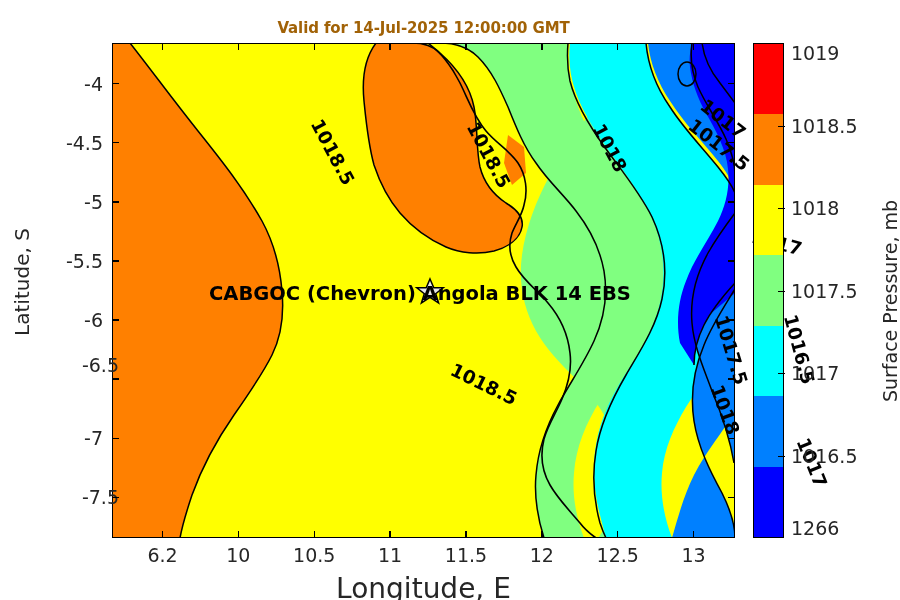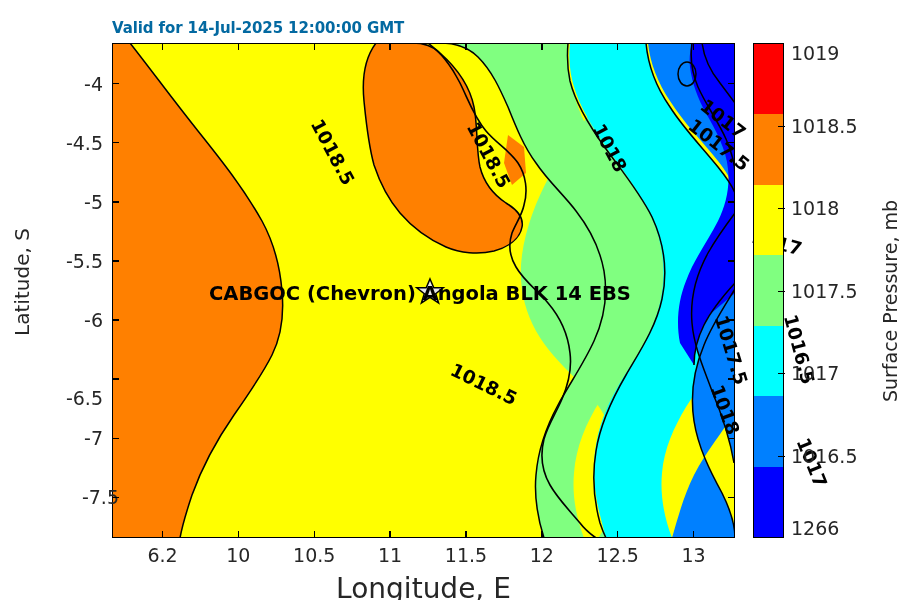--- a/index.html
+++ b/index.html
@@ -19,23 +19,24 @@
     left: 0; top: 0;
     width: 900px;
     height: 600px;
     background: #ffffff;
   }
   .fig-title {
     position: absolute;
     left: 112px;
     top: 19px;
     width: 623px;
+    text-align: center;
     font-size: 15px;
     font-weight: bold;
-    color: #0369a1;
+    color: #a16207;
     letter-spacing: -0.1px;
     white-space: nowrap;
   }
   #plot-area {
     position: absolute;
     left: 112px;
     top: 43px;
     width: 623px;
     height: 495px;
     overflow: hidden;
@@ -318,21 +319,21 @@
       </div>
       <div class="ylab-wrap" style="top: 201.812px;">
         <div class="tick-label-y" style="position: relative; transform: translateY(-50%);">-5</div>
       </div>
       <div class="ylab-wrap" style="top: 260.938px;">
         <div class="tick-label-y" style="position: relative; transform: translateY(-50%);">-5.5</div>
       </div>
       <div class="ylab-wrap" style="top: 320.062px;">
         <div class="tick-label-y" style="position: relative; transform: translateY(-50%);">-6</div>
       </div>
-      <div class="ylab-wrap" style="top: 398px;">
+      <div class="ylab-wrap" style="top: 365px; margin-left: 16px;">
         <div class="tick-label-y" style="position: relative; transform: translateY(-50%);">-6.5</div>
       </div>
       <div class="ylab-wrap" style="top: 438.312px;">
         <div class="tick-label-y" style="position: relative; transform: translateY(-50%);">-7</div>
       </div>
       <div class="ylab-wrap" style="top: 497.438px; margin-left: 16px;">
         <div class="tick-label-y" style="position: relative; transform: translateY(-50%);">-7.5</div>
       </div>
     </div>
   <div id="xticks">

